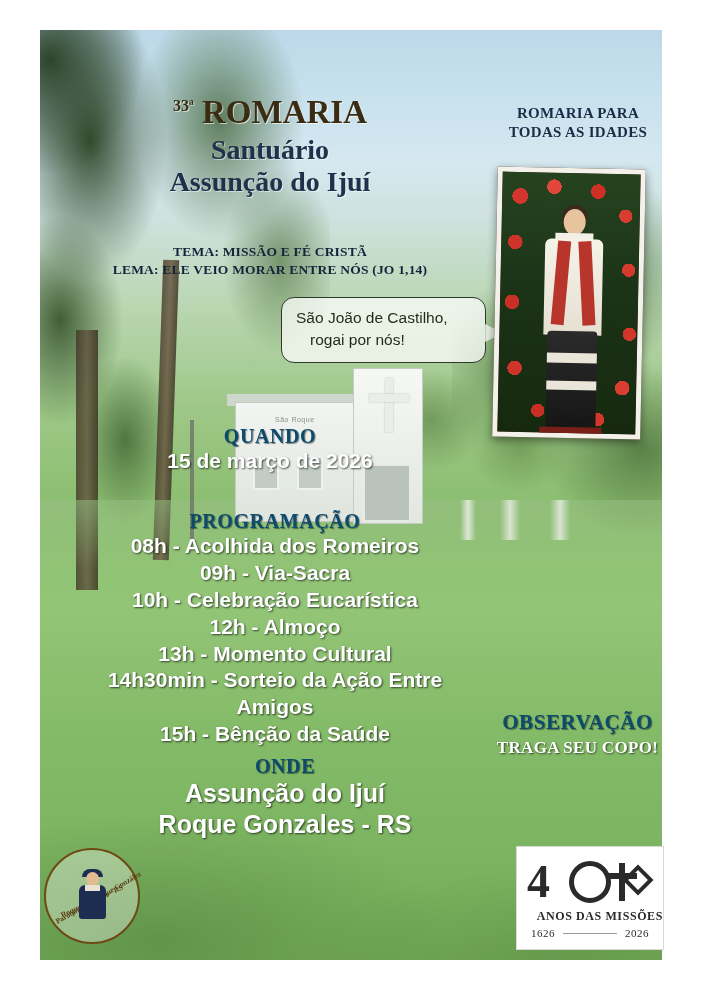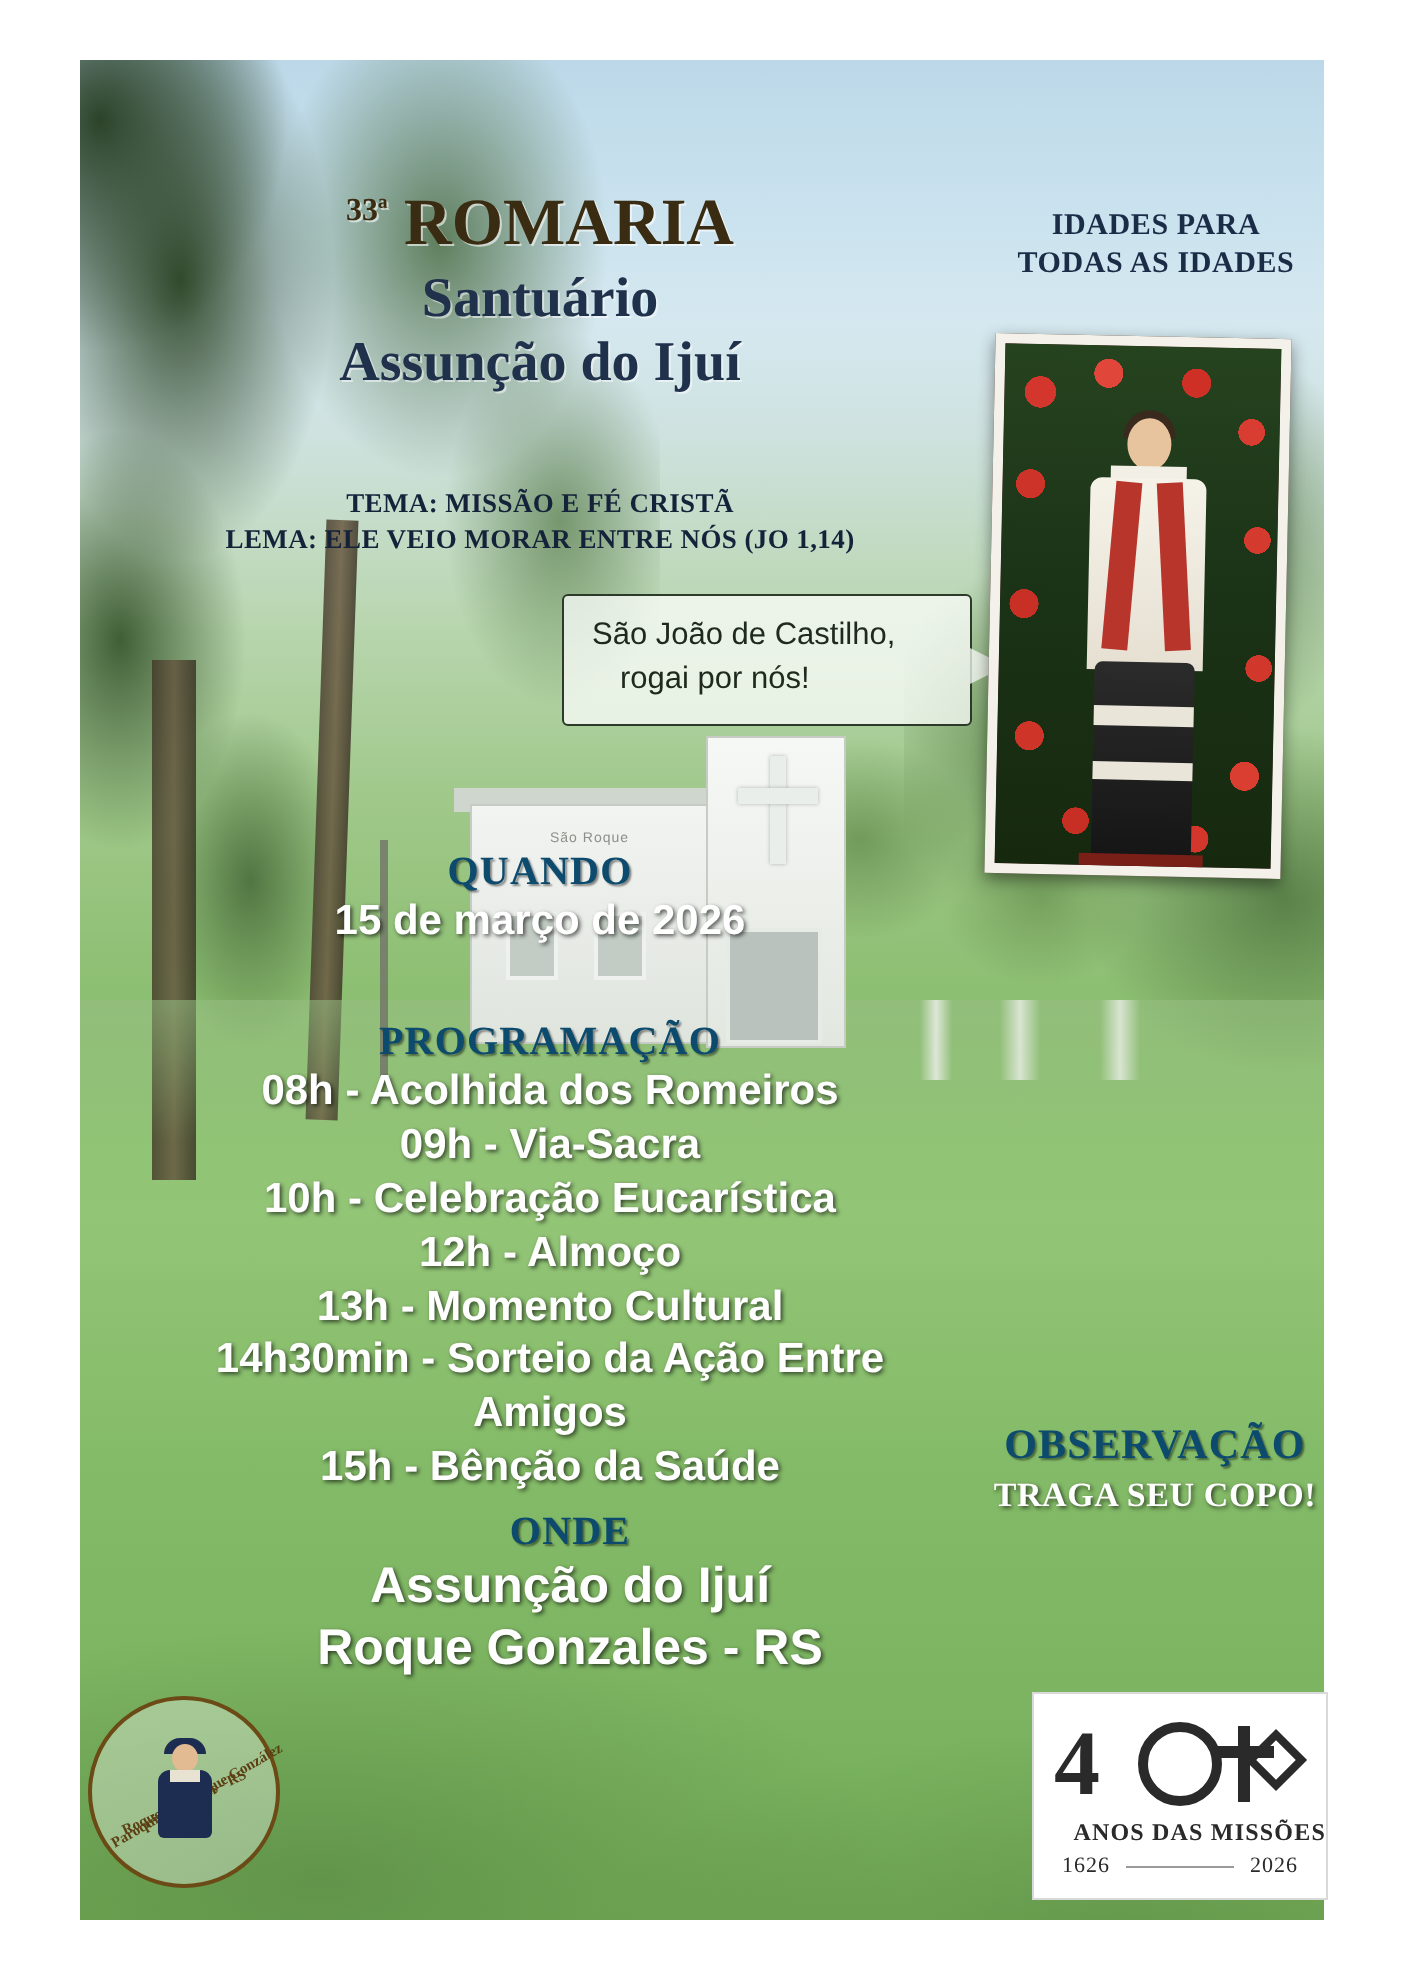--- a/index.html
+++ b/index.html
@@ -166,21 +166,21 @@
     font-family: "Liberation Serif", serif;
     font-weight: bold; font-size: 15px; color: #1b2c47; line-height: 1.25;
     letter-spacing: .3px;
   }
 
   
   .bubble {
     position: absolute; left: 281px; top: 297px; width: 205px; height: 66px;
     background: rgba(255,255,255,.72);
     border: 1.5px solid #2d3a2a;
-    border-radius: 3px;
+    border-radius: 13px;
     padding: 9px 10px 0 14px;
     font-family: "Liberation Sans", sans-serif;
     font-size: 15.5px; color: #1f2a1c; line-height: 1.45;
   }
   .bubble:after {
     content: "";
     position: absolute; right: -18px; top: 26px;
     width: 0; height: 0;
     border-top: 9px solid transparent;
     border-bottom: 9px solid transparent;
@@ -366,21 +366,21 @@
       <div>Assunção do Ijuí</div>
     </div>
   </div>
 
   <div class="theme-block">
     <div>TEMA: MISSÃO E FÉ CRISTÃ</div>
     <div>LEMA: ELE VEIO MORAR ENTRE NÓS (JO 1,14)</div>
   </div>
 
   <div class="romaria-idades">
-    <div>IDADES PARA</div>
+    <div>ROMARIA PARA</div>
     <div>TODAS AS IDADES</div>
   </div>
 
   <div class="bubble">
     <div>São João de Castilho,</div>
     <div class="bubble-line2">rogai por nós!</div>
   </div>
 
   <div class="photo">
     <div class="photo-flowers"></div>

